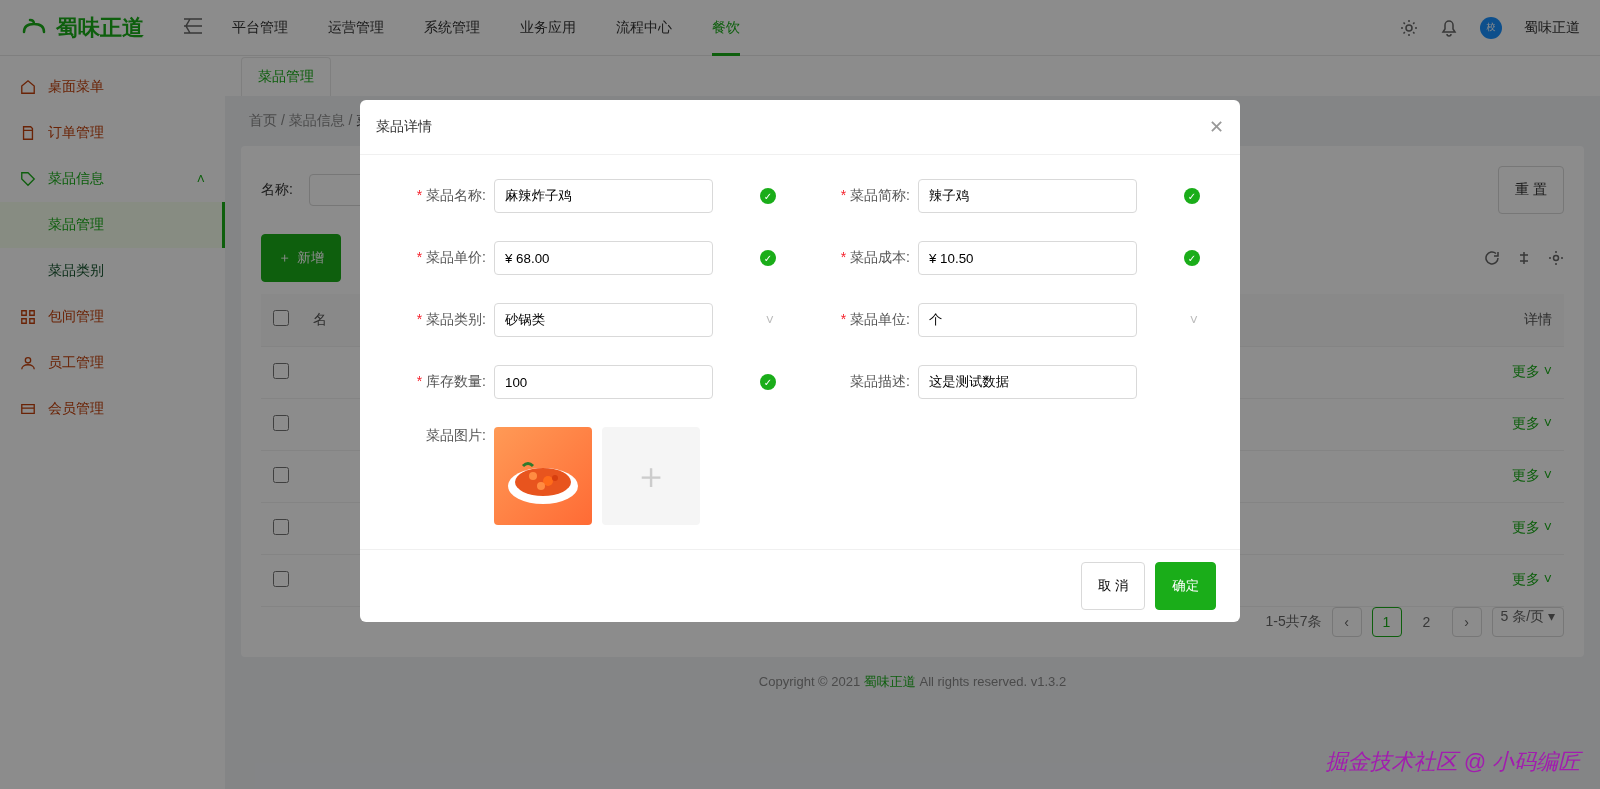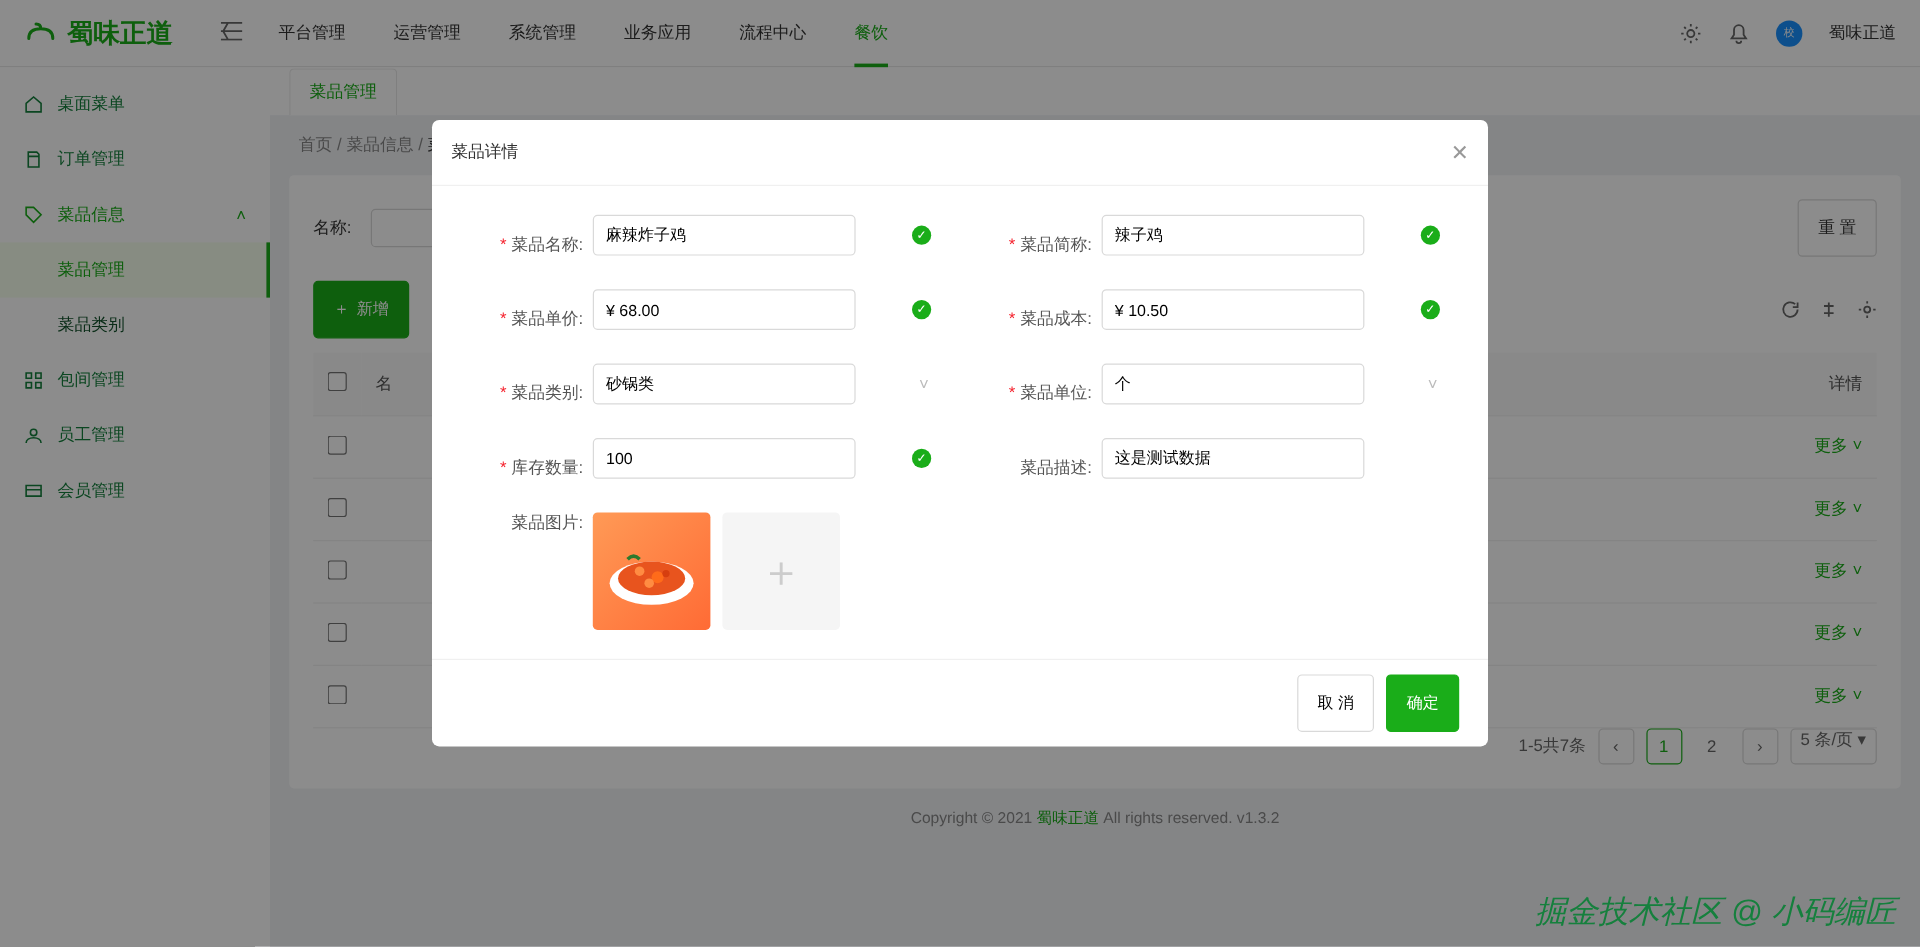--- a/index.html
+++ b/index.html
@@ -10,21 +10,21 @@
 .hamburger { margin-right: 30px; color: #666; }
 .topnav { display: flex; gap: 40px; flex: 1; }
 .topnav-item { color: #333; cursor: pointer; height: 56px; display: flex; align-items: center; position: relative; }
 .topnav-item.active { color: #1aad19; }
 .topnav-item.active::after { content: ""; position: absolute; bottom: 0; left: 0; right: 0; height: 3px; background: #1aad19; }
 .header-right { display: flex; align-items: center; gap: 22px; }
 .header-right svg { color: #666; }
 .avatar { width: 22px; height: 22px; border-radius: 50%; background: #1890ff; color: #fff; font-size: 9px; display: flex; align-items: center; justify-content: center; }
 .layout { display: flex; height: calc(789px - 56px); }
 .sidebar { width: 225px; background: #fff; padding-top: 8px; }
-.side-item { height: 46px; display: flex; align-items: center; padding: 0 20px; gap: 12px; cursor: pointer; color: #15803d; position: relative; }
+.side-item { height: 46px; display: flex; align-items: center; padding: 0 20px; gap: 12px; cursor: pointer; color: #c2410c; position: relative; }
 .side-item.active-parent { color: #1aad19; }
 .side-sub { height: 46px; display: flex; align-items: center; padding-left: 48px; cursor: pointer; color: #14532d; position: relative; }
 .side-sub.active { color: #1aad19; background: #f6ffed; }
 .side-sub.active::after { content: ""; position: absolute; right: 0; top: 0; bottom: 0; width: 3px; background: #1aad19; }
 .side-item .chevron { margin-left: auto; }
 .main { flex: 1; padding: 0; display: flex; flex-direction: column; }
 .tabs { background: #fff; padding-left: 16px; height: 40px; display: flex; align-items: flex-end; }
 .tab { padding: 10px 16px; border: 1px solid #e8e8e8; border-bottom: none; color: #1aad19; background: #fff; border-radius: 4px 4px 0 0; }
 .breadcrumb { padding: 16px 24px; color: #888; }
 .breadcrumb span.last { color: #333; }
@@ -44,34 +44,34 @@
 .page-btn { width: 30px; height: 30px; border: 1px solid #d9d9d9; border-radius: 4px; display: flex; align-items: center; justify-content: center; cursor: pointer; background: #fff; }
 .page-btn.active { border-color: #1aad19; color: #1aad19; }
 .page-size { height: 30px; border: 1px solid #d9d9d9; border-radius: 4px; padding: 0 8px; background: #fff; }
 .footer { text-align: center; color: #888; padding: 16px; font-size: 13px; }
 .footer .brand { color: #1aad19; }
 .overlay { position: absolute; inset: 0; background: rgba(0,0,0,0.45); display: flex; align-items: flex-start; justify-content: center; padding-top: 100px; }
 .modal { width: 880px; background: #fff; border-radius: 6px; }
 .modal-head { display: flex; justify-content: space-between; align-items: center; padding: 16px 16px; border-bottom: 1px solid #f0f0f0; }
 .modal-body { padding: 24px 32px; display: grid; grid-template-columns: 1fr 1fr; gap: 28px 32px; }
 .modal-body .full { grid-column: 1 / -1; }
-.form-row { display: flex; align-items: flex-end; }
+.form-row { display: flex; align-items: center; }
 .form-label { width: 94px; text-align: right; margin-right: 8px; color: #555; }
 .form-label .req { color: #f5222d; margin-right: 4px; }
 .form-input { flex: 1; height: 34px; border: 1px solid #d9d9d9; border-radius: 4px; padding: 0 30px 0 10px; position: relative; }
 .input-wrap { position: relative; flex: 1; }
 .input-wrap .check { position: absolute; right: 8px; top: 50%; transform: translateY(-50%); width: 16px; height: 16px; background: #1aad19; border-radius: 50%; display: flex; align-items: center; justify-content: center; color: #fff; font-size: 10px; }
 .input-wrap .arrow { position: absolute; right: 10px; top: 50%; transform: translateY(-50%); color: #bbb; }
 .img-row-container { display: flex; align-items: flex-start; }
 .img-row { display: flex; gap: 10px; }
 .img-box { width: 98px; height: 98px; border-radius: 4px; }
 .img-box.thumb { background: linear-gradient(135deg,#ff9a56,#ff6b35); display:flex; align-items:center; justify-content:center; }
 .img-box.add { background: #f5f5f5; display: flex; align-items: center; justify-content: center; color: #ccc; font-size: 36px; }
 .modal-foot { display: flex; justify-content: flex-end; gap: 10px; padding: 12px 24px; border-top: 1px solid #f0f0f0; }
-.watermark { position: absolute; bottom: 12px; right: 20px; color: #15803d; font-size: 26px; font-style: italic; }
+.watermark { position: absolute; bottom: 12px; right: 20px; color: #a21caf; font-size: 22px; font-style: italic; }
 .checkbox-cell { width: 40px; text-align: center; }
 input[type=checkbox] { width: 16px; height: 16px; }
 </style>
 </head>
 <body>
 
 <div class="header">
   <div class="logo">
     <svg width="28" height="20" viewBox="0 0 28 20">
         <path d="M4 14 Q4 6 14 6 Q24 6 24 14 M14 6 Q14 2 10 2" fill="none" stroke="#1aad19" stroke-width="2.5" stroke-linecap="round"></path>

